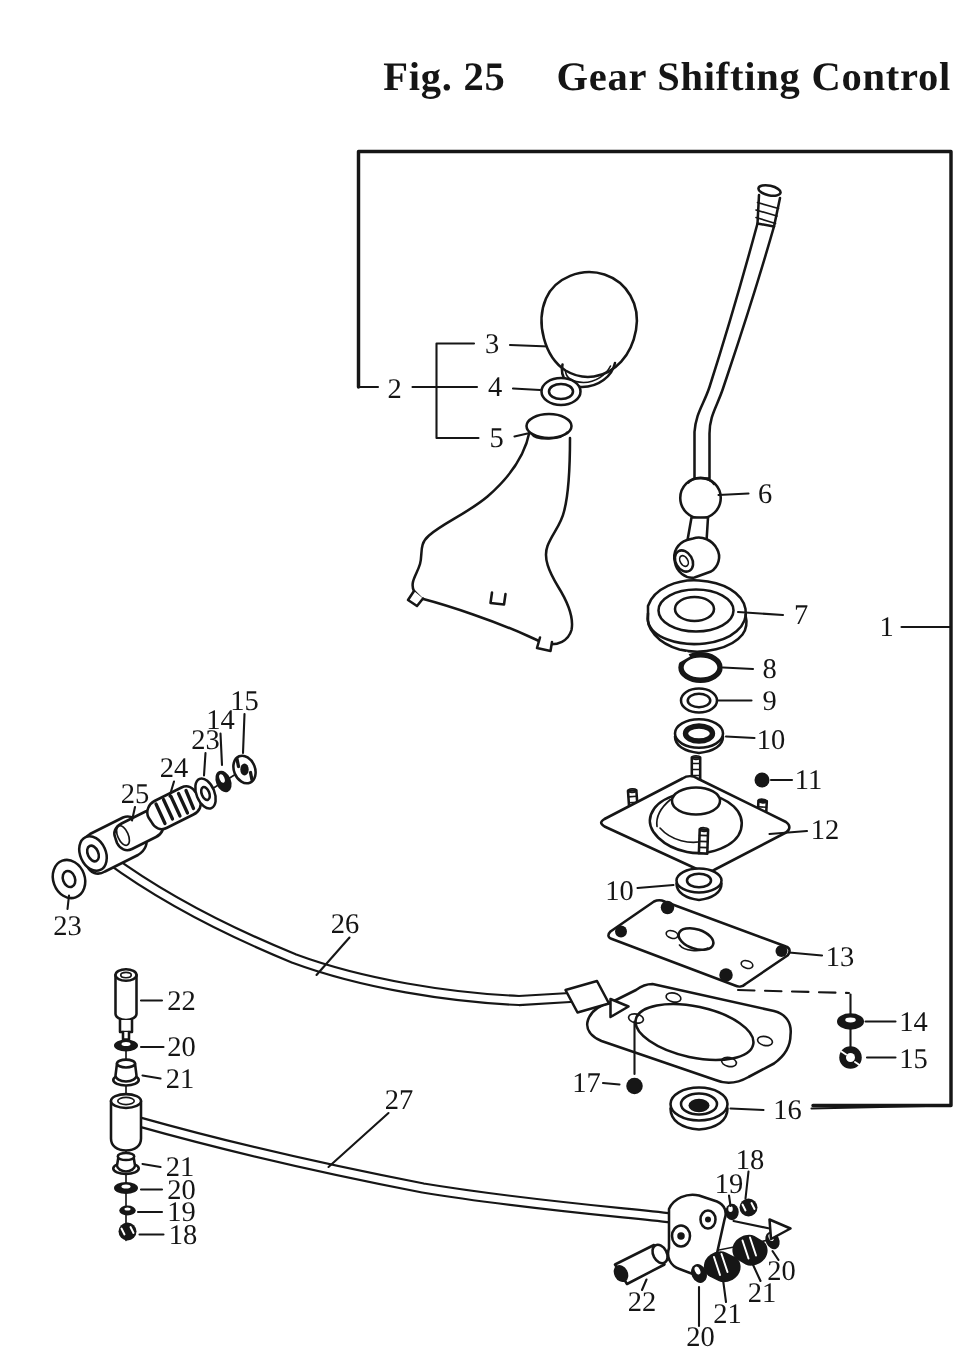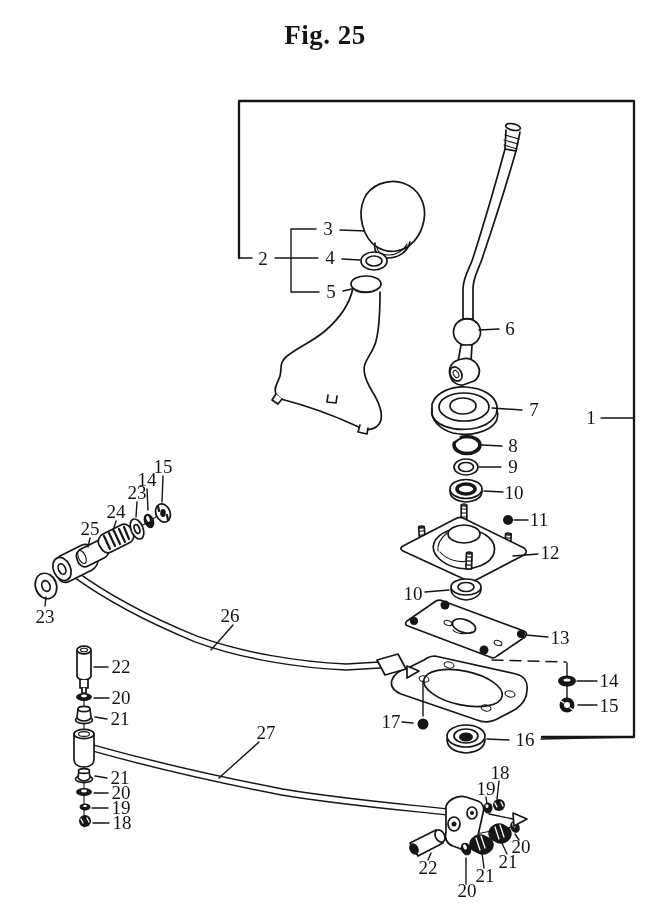--- a/index.html
+++ b/index.html
@@ -1,19 +1,19 @@
 <!DOCTYPE html>
 <html><head>
 <meta charset="utf-8">
 <style>
   html,body{margin:0;padding:0;background:#ffffff;}
   .page{position:relative;width:650px;height:911px;background:#ffffff;overflow:hidden;
         font-family:"Liberation Serif",serif;color:#151515;}
-  .fig-title{display:flex;justify-content:center;align-items:baseline;gap:34px;
-             margin:0;padding-top:20px;font-size:27px;font-weight:bold;letter-spacing:.5px;}
+  .fig-title{display:flex;justify-content:flex-end;align-items:baseline;gap:34px;
+             margin:16px;padding-top:20px;font-size:27px;font-weight:bold;letter-spacing:.5px;}
   .diagram-wrap{position:absolute;left:0;top:0;width:650px;height:911px;}
   svg{display:block;}
   .ln{fill:none;stroke:#161616;stroke-width:1.7;stroke-linecap:round;stroke-linejoin:round;}
   .ln2{fill:none;stroke:#161616;stroke-width:2.3;stroke-linecap:round;stroke-linejoin:round;}
   .thin{stroke-width:1.1;}
   .wfill{fill:#ffffff;}
   .blk{fill:#161616;stroke:none;}
   .leader{fill:none;stroke:#161616;stroke-width:1.4;stroke-linecap:round;}
   .rod-outer{fill:none;stroke:#161616;stroke-width:7.5;stroke-linecap:round;}
   .rod-inner{fill:none;stroke:#ffffff;stroke-width:4.6;stroke-linecap:round;}
@@ -21,20 +21,21 @@
   .wtick{fill:none;stroke:#ffffff;stroke-width:1.3;stroke-linecap:round;}
   .callout{font-family:"Liberation Serif",serif;font-size:19px;fill:#151515;
            text-anchor:middle;}
 </style>
 </head>
 <body>
 
 <div class="page">
   <h1 class="fig-title">
     <span>Fig. 25</span>
+    <span>Gear Shifting Control</span>
   </h1>
 
   <div class="diagram-wrap">
   <svg id="diagram-svg" width="650" height="911" viewBox="0 0 650 911">
 
     <defs>
       <g id="stud">
         <path class="ln wfill" d="M-2.8,-8 H2.8 V8 H-2.8 Z"></path>
         <path class="ln thin" d="M-2.8,-4 H2.8 M-2.8,0 H2.8 M-2.8,4 H2.8"></path>
         <ellipse class="ln thin" cx="0" cy="-8" rx="2.8" ry="1.2"></ellipse>

